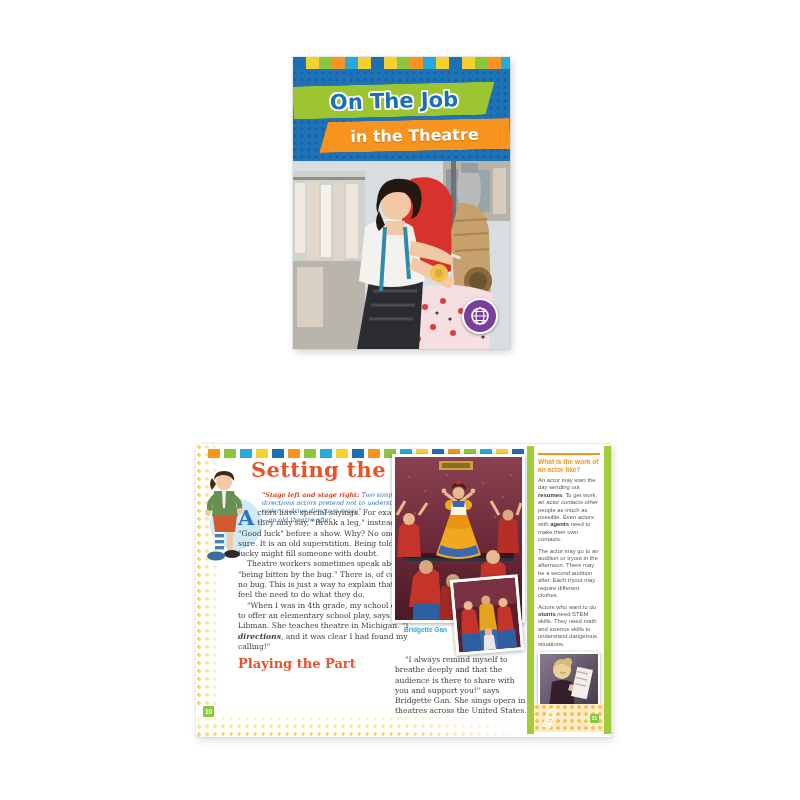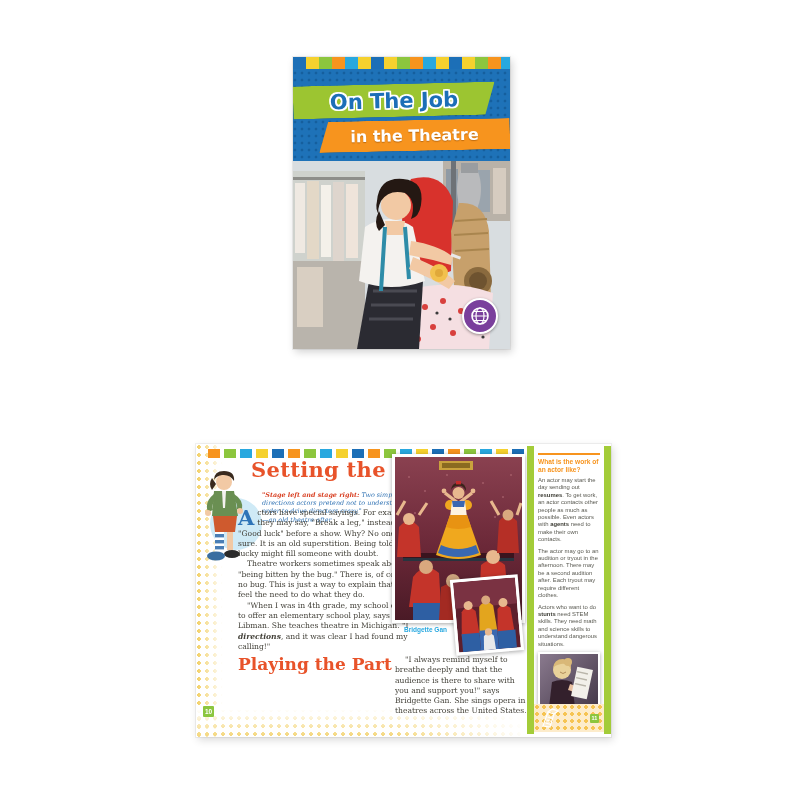--- a/index.html
+++ b/index.html
@@ -66,21 +66,21 @@
                 letter-spacing:0.3px; font-family:"DejaVu Serif", serif; }
   .lp-quote { left:66px; top:47px; width:162px; font-size:6.4px; line-height:8.2px;
               font-style:italic; font-family:"DejaVu Serif", serif; color:#3173b4; }
   .lp-quote .lead { color:#d94326; font-weight:bold; }
   .lp-col { left:42px; top:64px; width:186px; font-size:7.6px; line-height:10.3px; color:#44423a; }
   .lp-col p { margin:0; }
   .lp-col p.indent { text-indent:9px; }
   .dropcap { float:left; font-size:21px; line-height:17px; font-weight:bold; color:#2e74b8;
              margin:1px 3px 0 0; font-family:"DejaVu Serif", serif; }
   .lp-sub { margin-top:7px !important; margin-bottom:3px !important;
-            font-size:17px; font-weight:bold; color:#e8532a; }
+            font-size:13px; font-weight:bold; color:#e8532a; }
   .pgnum { width:11px; height:11px; background:#8cc63e; color:#ffffff;
            font-family:"Liberation Sans", sans-serif; font-size:6.5px; font-weight:bold;
            display:flex; align-items:center; justify-content:center; border-radius:1px; }
   .pg10 { left:7px; top:262px; }
 
   
   .photo-frame { background:#ffffff; padding:3px; box-shadow:0 1px 4px rgba(0,0,0,0.35); }
   .big-photo { left:196px; top:10px; width:133px; height:169px; }
   .big-photo svg { width:100%; height:100%; display:block; }
   .caption { left:208px; top:182px; font-family:"Liberation Sans", sans-serif;

